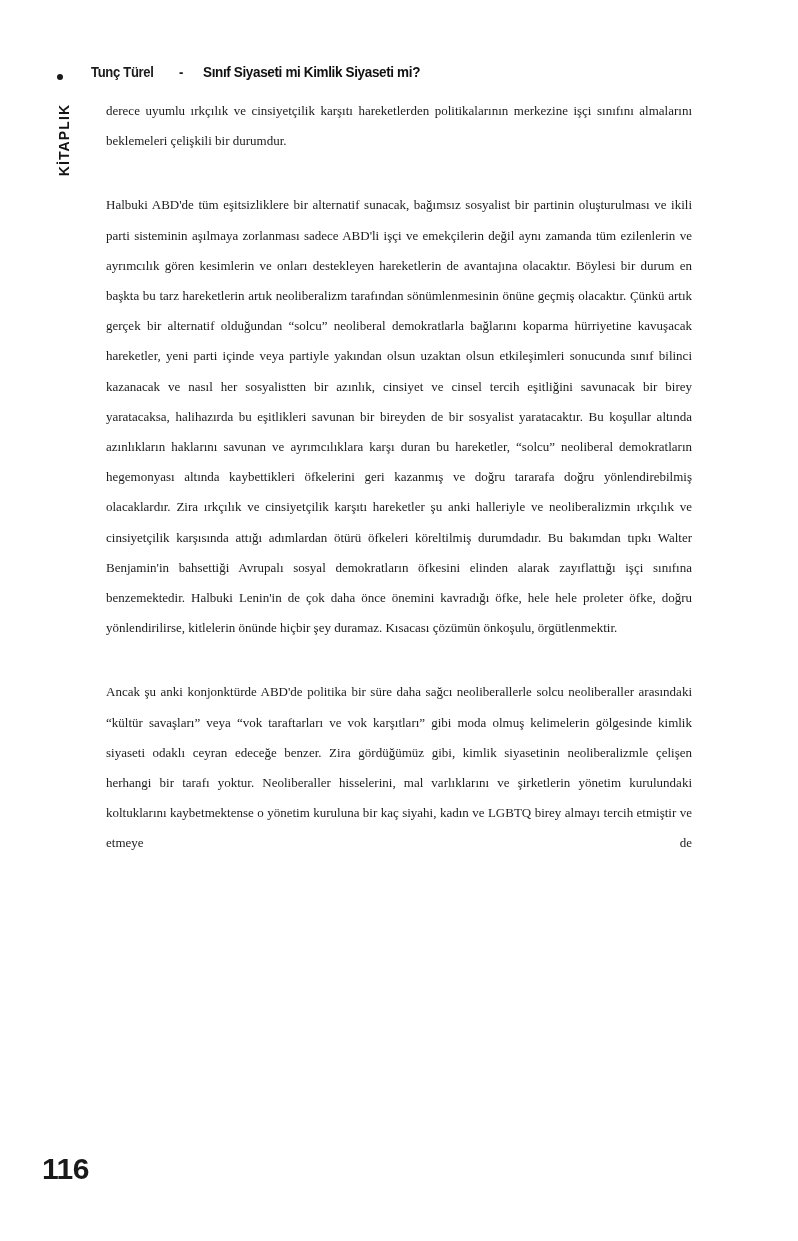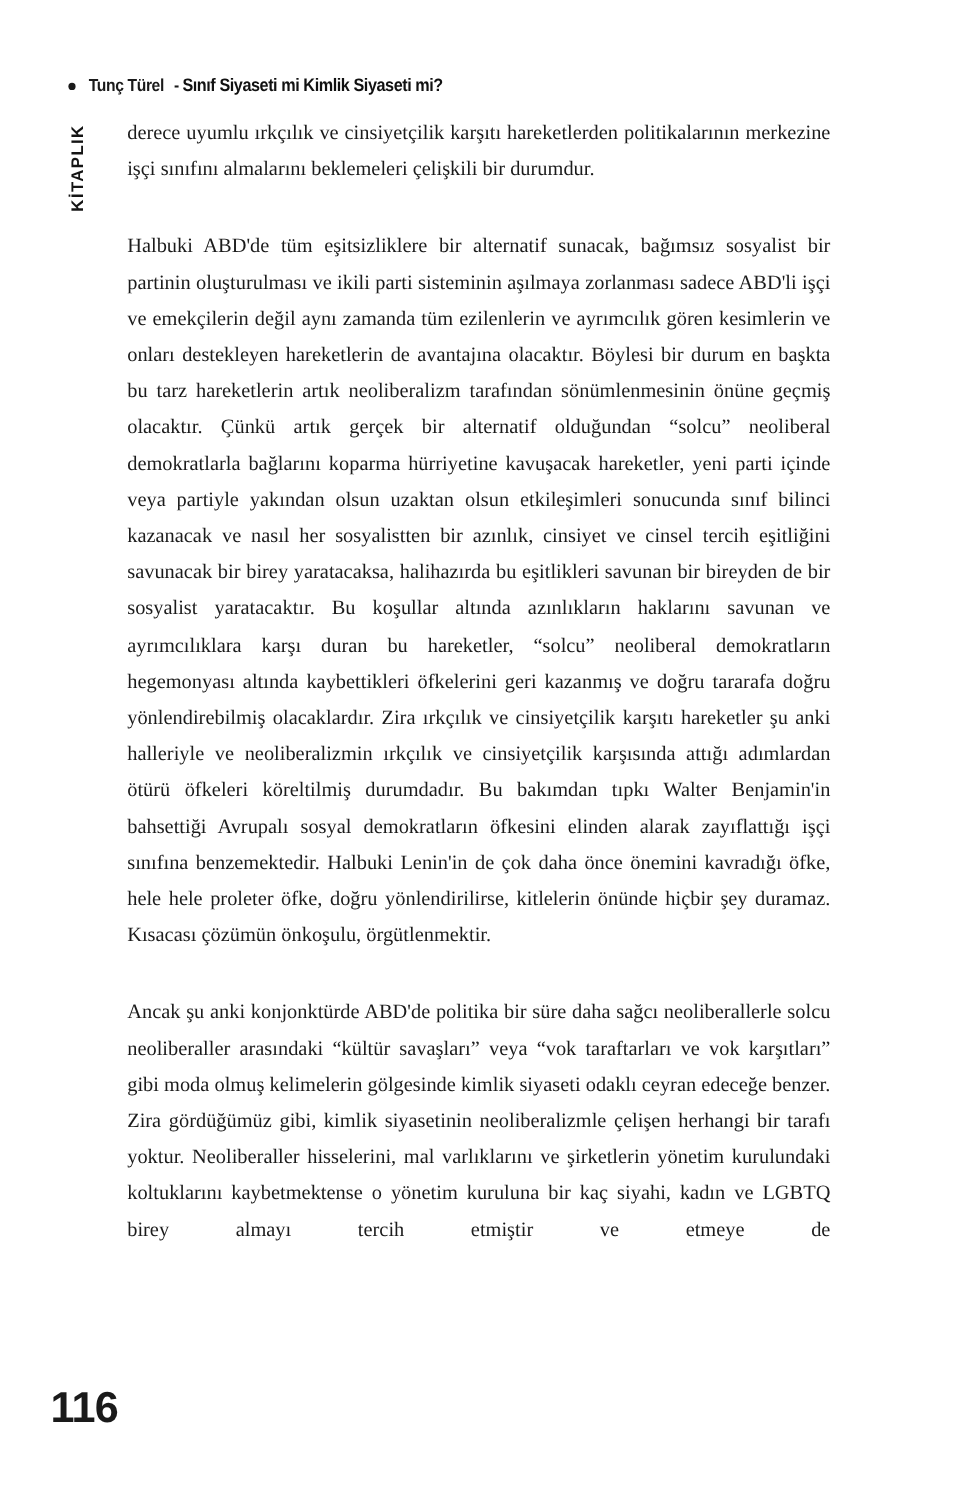--- a/index.html
+++ b/index.html
@@ -16,22 +16,22 @@
     overflow: hidden;
     box-sizing: border-box;
   }
 
   
   .running-head {
     position: absolute;
     left: 57px;
     top: 63px;
     display: flex;
-    align-items: center;
-    gap: 0;
+    align-items: flex-end;
+    gap: 17px;
     white-space: nowrap;
   }
   .bullet-mark {
     display: inline-block;
     width: 6px;
     height: 6px;
     border-radius: 50%;
     background: #1a1a1a;
     margin-right: 11px;
     flex: none;
@@ -90,21 +90,21 @@
 
   
   .text-column {
     position: absolute;
     left: 106px;
     top: 96px;
     width: 586px;
   }
   .body-par {
     font-family: "Liberation Serif", "DejaVu Serif", serif;
-    font-size: 17px;
+    font-size: 13px;
     line-height: 30.2px;
     color: #1b1b1b;
     text-align: justify;
     text-justify: inter-word;
     margin: 0;
     -webkit-hyphens: none;
     hyphens: none;
   }
   .body-par + .body-par {
     margin-top: 34px;
@@ -114,21 +114,21 @@
     display: inline-block;
     width: 100%;
   }
 
   
   .folio {
     position: absolute;
     left: 42px;
     top: 1152px;
     font-family: "Liberation Sans", "DejaVu Sans", sans-serif;
-    font-size: 36px;
+    font-size: 30px;
     font-weight: 700;
     color: #1a1a1a;
     letter-spacing: -0.5px;
   }
 </style>
 </head>
 <body>
 
 <div class="page">
 

